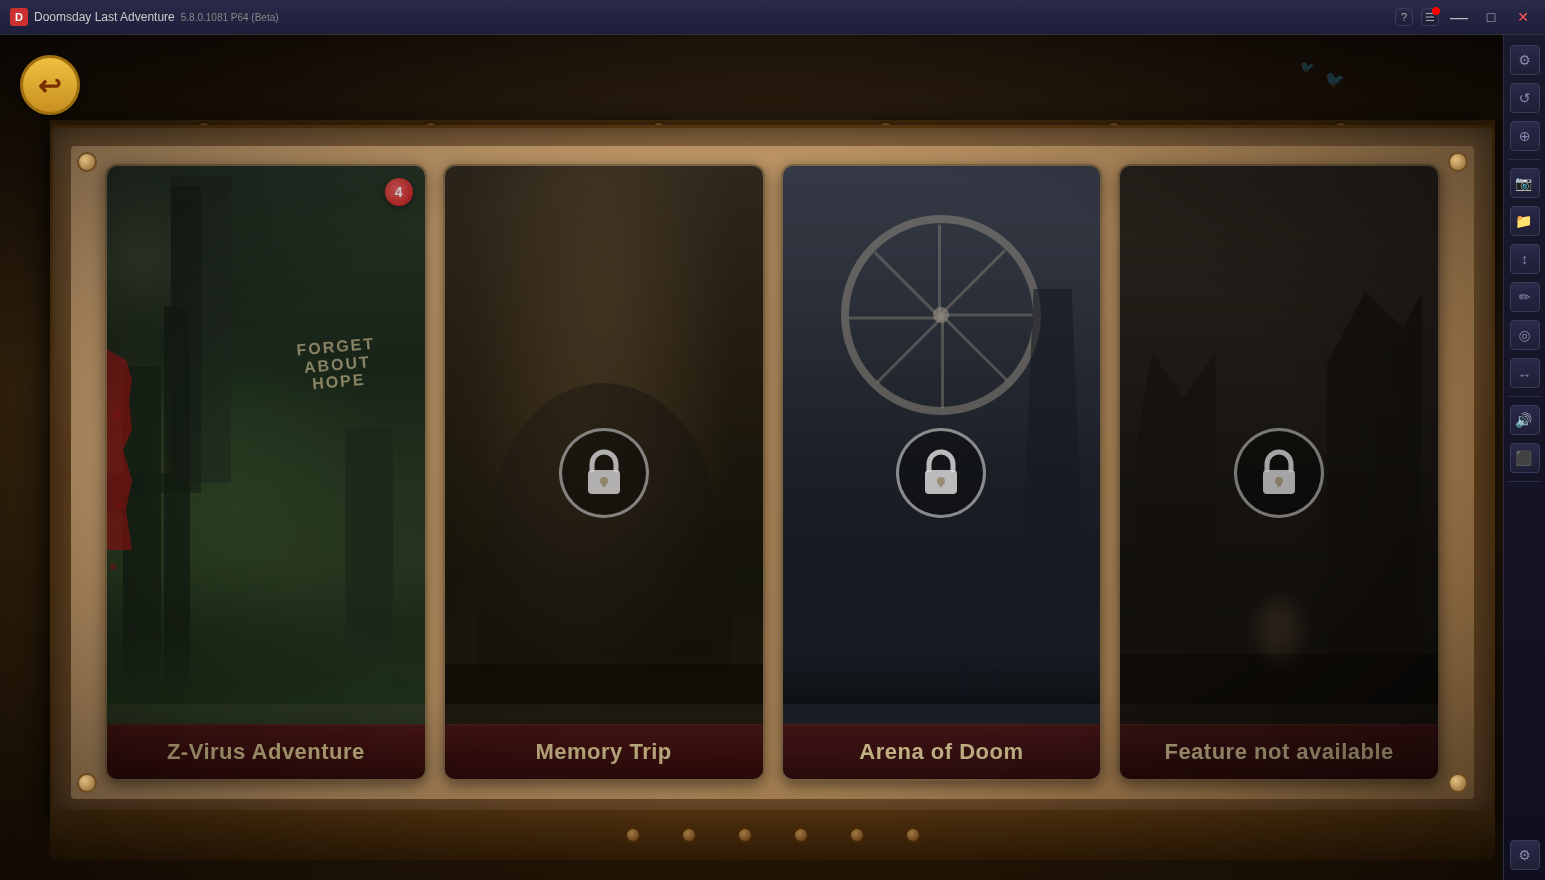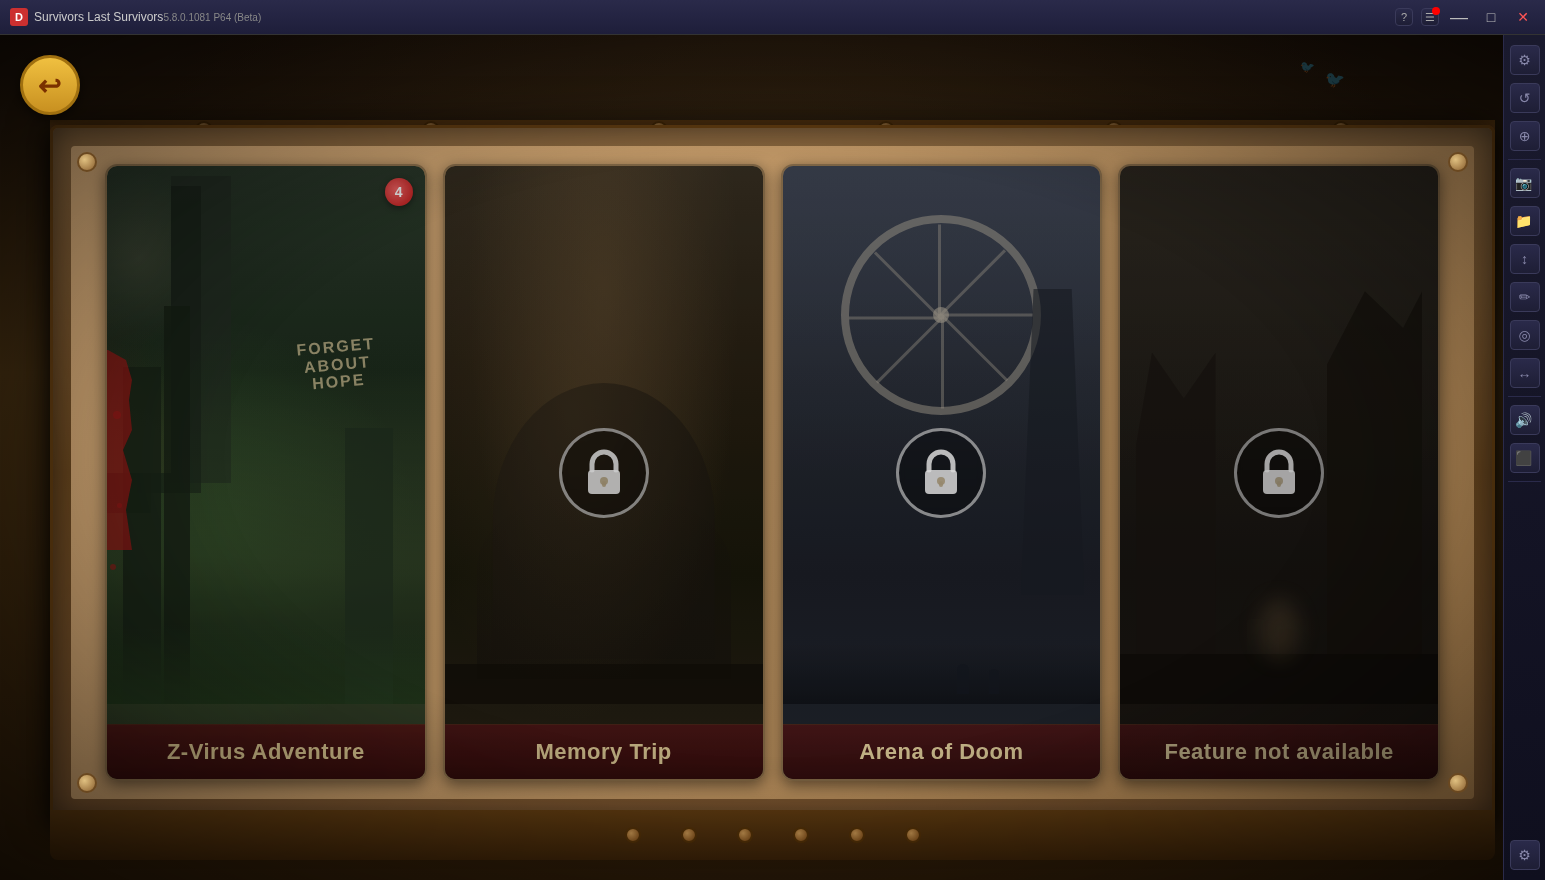--- a/index.html
+++ b/index.html
@@ -24,20 +24,21 @@
       z-index: 100;
       border-bottom: 1px solid #333;
     }
     .title-bar-text {
       color: #ccc;
       font-size: 12px;
     }
     .title-bar-subtitle {
       color: #888;
       font-size: 10px;
+      margin-left: 6px;
     }
     .title-bar-controls {
       margin-left: auto;
       display: flex;
       gap: 8px;
       align-items: center;
     }
     .tb-help { background: #555; border-radius: 3px; width: 16px; height: 16px; }
     .tb-menu { background: #777; border-radius: 3px; width: 16px; height: 16px; position: relative; }
     .tb-red-dot {
@@ -441,21 +442,21 @@
     .card-4 { filter: saturate(0.75) brightness(0.75); }
   </style>
 </head>
 <body>
 
 <div class="title-bar">
   <svg width="18" height="18" viewBox="0 0 18 18" style="margin-right:6px">
     <rect width="18" height="18" rx="3" fill="#cc3030"></rect>
     <text x="9" y="13" text-anchor="middle" font-size="11" fill="white" font-weight="bold">D</text>
   </svg>
-  <span class="title-bar-text">Survivors Last Survivors</span>
+  <span class="title-bar-text">Doomsday Last Adventure</span>
   <span class="title-bar-subtitle">5.8.0.1081 P64 (Beta)</span>
   <div class="title-bar-controls">
     <div class="tb-help sidebar-btn" style="width:18px;height:18px;font-size:11px;color:#aaa;">?</div>
     <div class="tb-menu sidebar-btn" style="width:18px;height:18px;font-size:11px;color:#aaa;position:relative;">
       ☰
       <div class="tb-red-dot"></div>
     </div>
     <div style="width:24px;height:24px;display:flex;align-items:center;justify-content:center;color:#bbb;font-size:18px;cursor:pointer;">—</div>
     <div style="width:24px;height:24px;display:flex;align-items:center;justify-content:center;color:#bbb;font-size:14px;cursor:pointer;">□</div>
     <div style="width:24px;height:24px;display:flex;align-items:center;justify-content:center;color:#ff5555;font-size:14px;cursor:pointer;">✕</div>

